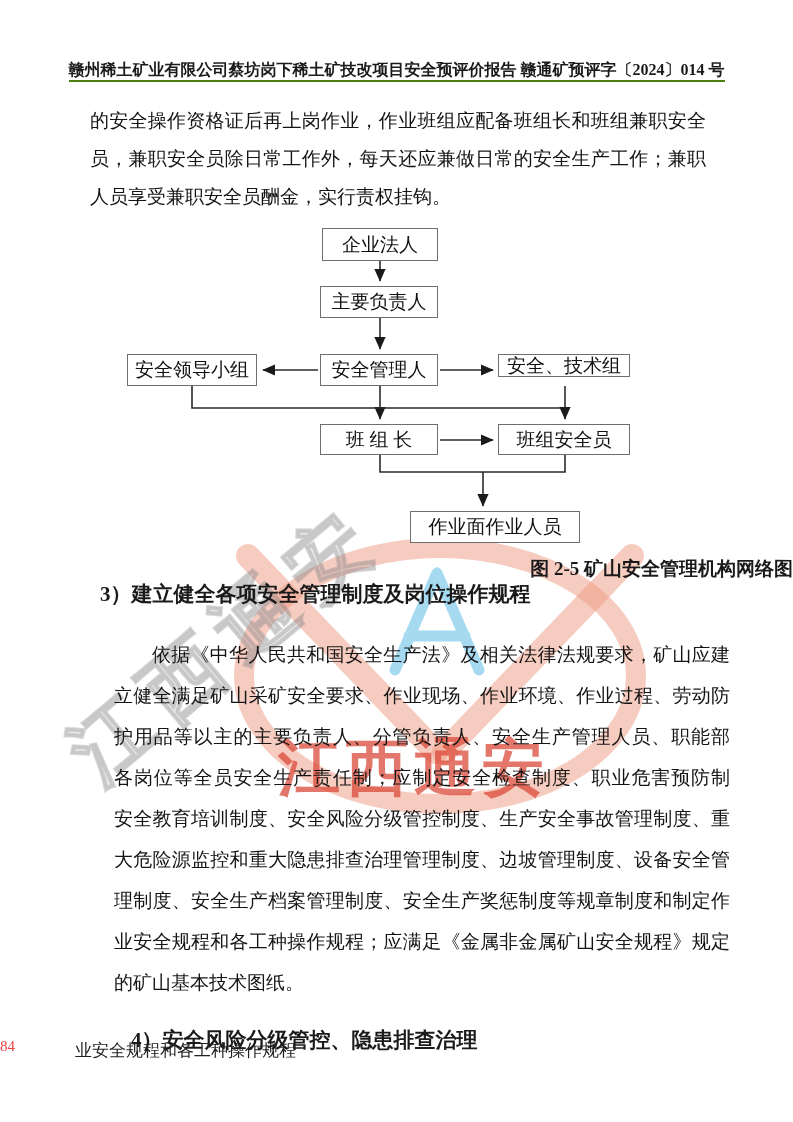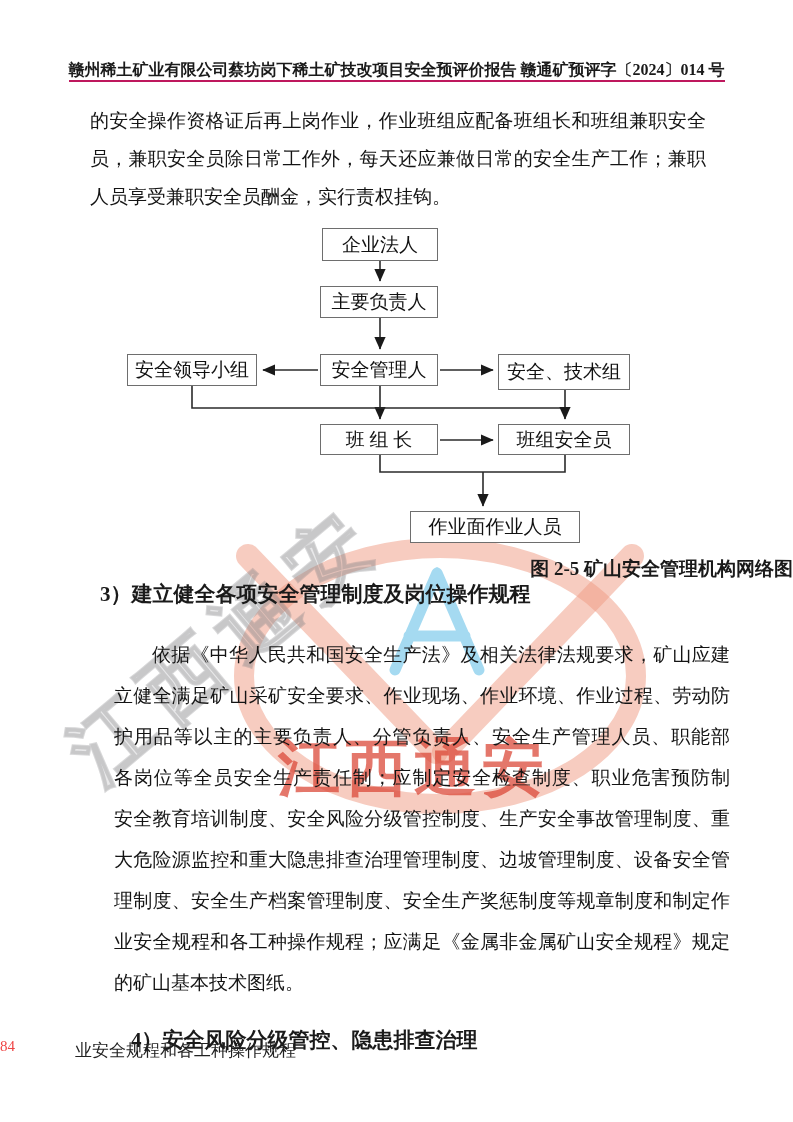--- a/index.html
+++ b/index.html
@@ -24,21 +24,21 @@
     position:absolute; left:278px; top:726px;
     font-size:62px; font-weight:bold; letter-spacing:6px; white-space:nowrap;
     color:rgba(219,74,58,0.75);
   }
 
   
   .layer { position:absolute; z-index:1; }
 
   .header { left:0; top:60px; width:793px; text-align:center;
             font-size:16px; font-weight:bold; }
-  .header .u { border-bottom:2px solid #be185d; padding-bottom:2px; }
+  .header .u { border-bottom:2px solid #4d7c0f; padding-bottom:2px; }
 
   .para { left:90px; width:616px; font-size:19px; color:#141414; }
   .para .line { text-align:justify; overflow:hidden; white-space:normal; }
   .para .line:not(:last-child)::after {
     content:""; display:inline-block; width:100%; height:0;
   }
   .para1 { top:102px; }
   .para1 .line { line-height:38px; height:38px; }
   .para2 { top:634px;margin-left:24px; }
   .para2 .line { line-height:41px; height:41px; }
@@ -112,21 +112,21 @@
     </div>
     <div class="fc-box" style="left:320px;top:64px;width:118px;height:32px;">
       <span>主要负责人</span>
     </div>
     <div class="fc-box" style="left:127px;top:132px;width:130px;height:32px;">
       <span>安全领导小组</span>
     </div>
     <div class="fc-box" style="left:320px;top:132px;width:118px;height:32px;">
       <span>安全管理人</span>
     </div>
-    <div class="fc-box" style="left:498px;top:132px;width:132px;height:36px;font-family:Liberation Mono, monospace;">
+    <div class="fc-box" style="left:498px;top:132px;width:132px;height:23px;font-family:Liberation Mono, monospace;">
       <span>安全、技术组</span>
     </div>
     <div class="fc-box" style="left:320px;top:202px;width:118px;height:31px;">
       <span>班 组 长</span>
     </div>
     <div class="fc-box" style="left:498px;top:202px;width:132px;height:31px;">
       <span>班组安全员</span>
     </div>
     <div class="fc-box" style="left:410px;top:289px;width:170px;height:32px;">
       <span>作业面作业人员</span>

